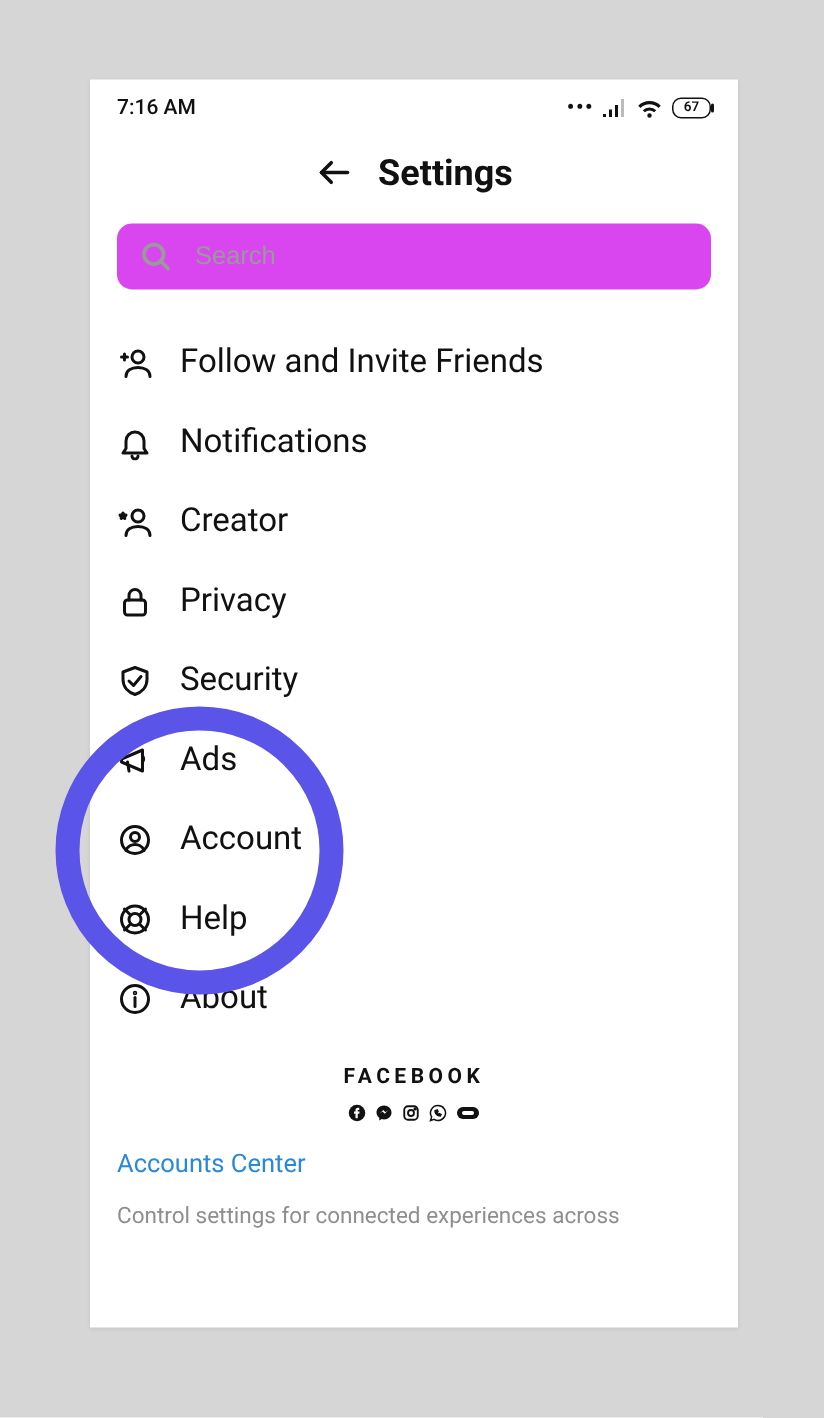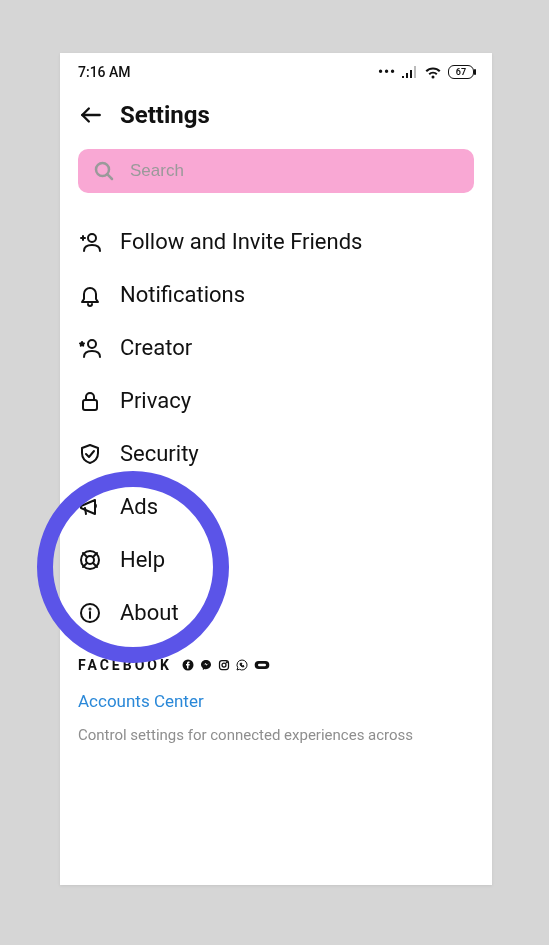--- a/index.html
+++ b/index.html
@@ -32,26 +32,27 @@
     color: #111;
     text-align: center;
   }
   .status-right { display:flex; align-items:center; gap:6px; }
   .status-right svg { display:block; }
   .header {
     display: flex;
     align-items: center;
     gap: 16px;
     padding: 10px 18px 20px 18px;
+    justify-content: center;
   }
   .back { width:26px; height:26px; display:flex; align-items:center; justify-content:center; cursor:pointer; }
   .title { font-size: 24px; font-weight: 700; color:#111; }
   .searchwrap { padding: 0 18px 16px 18px; }
   .searchbox {
-    background: #f9a8d4;
+    background: #d946ef;
     border-radius: 10px;
     height: 44px;
     display: flex;
     align-items: center;
     gap: 14px;
     padding: 0 14px;
   }
   .searchbox input {
     border: none; outline: none; background: transparent;
     font-size: 17px; color:#333; width:100%;
@@ -59,21 +60,21 @@
   .searchbox input::placeholder { color:#9a9a9a; }
   .menu { padding: 6px 18px 0 18px; }
   .item {
     display:flex; align-items:center; gap:18px;
     padding: 14px 0;
     cursor:pointer;
   }
   .item .label { font-size: 22px; color:#111; }
   .icon { width:24px; height:24px; display:flex; align-items:center; justify-content:center; color:#111; flex-shrink:0; }
   .footer { padding: 18px 18px 0 18px; }
-  .fbrow { display:flex; align-items:center; gap:10px; }
+  .fbrow { display:flex; align-items:center; gap:10px;flex-direction:column; }
   .fbword { font-size:14px; font-weight:700; letter-spacing:3px; color:#111; }
   .fb-icons { display:flex; align-items:center; gap:6px; }
   .fb-icons svg { display:block; }
   .ac-link { color:#2a88d8; font-size:17px; padding-top:18px; cursor:pointer; }
   .ac-desc { color:#8e8e8e; font-size:15px; padding-top:14px; line-height:1.35; }
   .highlight-circle {
     position:absolute;
     left:37px; top:471px;
     width:192px; height:192px;
     border-radius:50%;
@@ -184,20 +185,30 @@
       <span class="icon">
         <svg width="24" height="24" viewBox="0 0 24 24" fill="none" stroke="#111" stroke-width="2" stroke-linecap="round" stroke-linejoin="round">
             <path d="M3 11l14-6v14L3 13z"></path>
             <path d="M17 9a3 3 0 010 4"></path>
             <line x1="7" y1="13" x2="8" y2="19"></line>
           </svg>
       </span>
       <span class="label">Ads</span>
     </div>
 
+    <div class="item">
+      <span class="icon">
+        <svg width="24" height="24" viewBox="0 0 24 24" fill="none" stroke="#111" stroke-width="2" stroke-linecap="round" stroke-linejoin="round">
+            <circle cx="12" cy="12" r="9"></circle>
+            <circle cx="12" cy="10" r="3"></circle>
+            <path d="M6 19c1-3 4-4 6-4s5 1 6 4"></path>
+          </svg>
+      </span>
+      <span class="label">Account</span>
+    </div>
 
     <div class="item">
       <span class="icon">
         <svg width="24" height="24" viewBox="0 0 24 24" fill="none" stroke="#111" stroke-width="2" stroke-linecap="round" stroke-linejoin="round">
             <circle cx="12" cy="12" r="9"></circle>
             <circle cx="12" cy="12" r="4"></circle>
             <line x1="5" y1="5" x2="9" y2="9"></line>
             <line x1="19" y1="5" x2="15" y2="9"></line>
             <line x1="5" y1="19" x2="9" y2="15"></line>
             <line x1="19" y1="19" x2="15" y2="15"></line>

